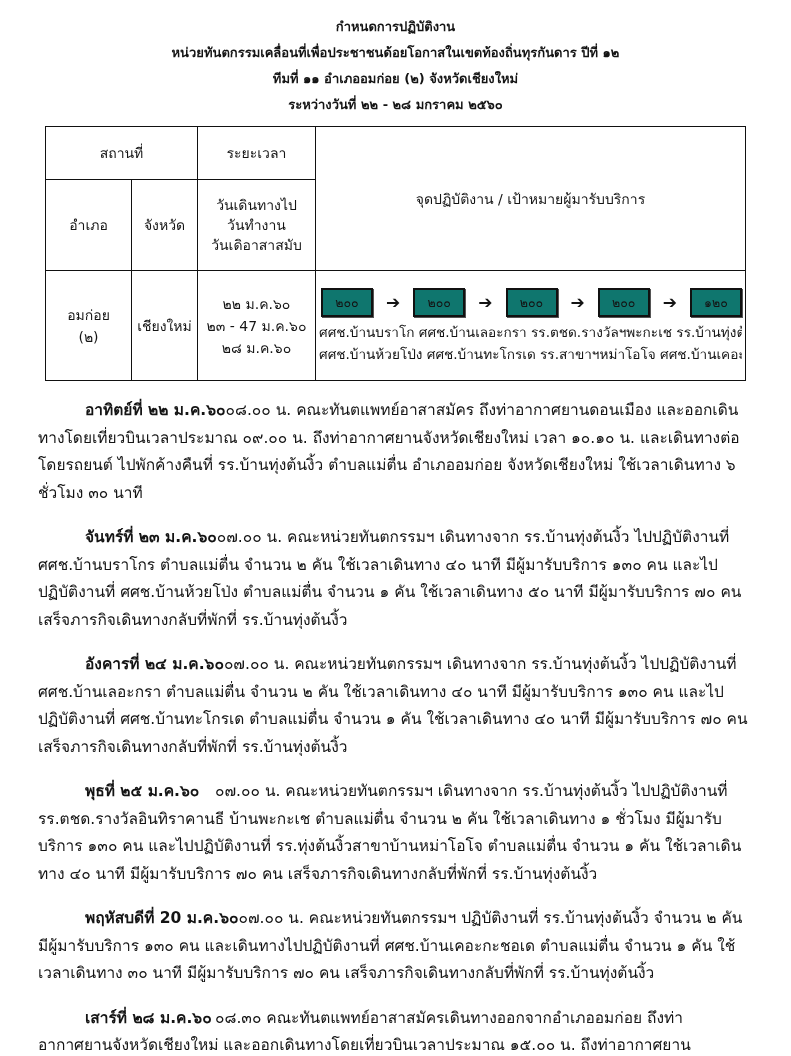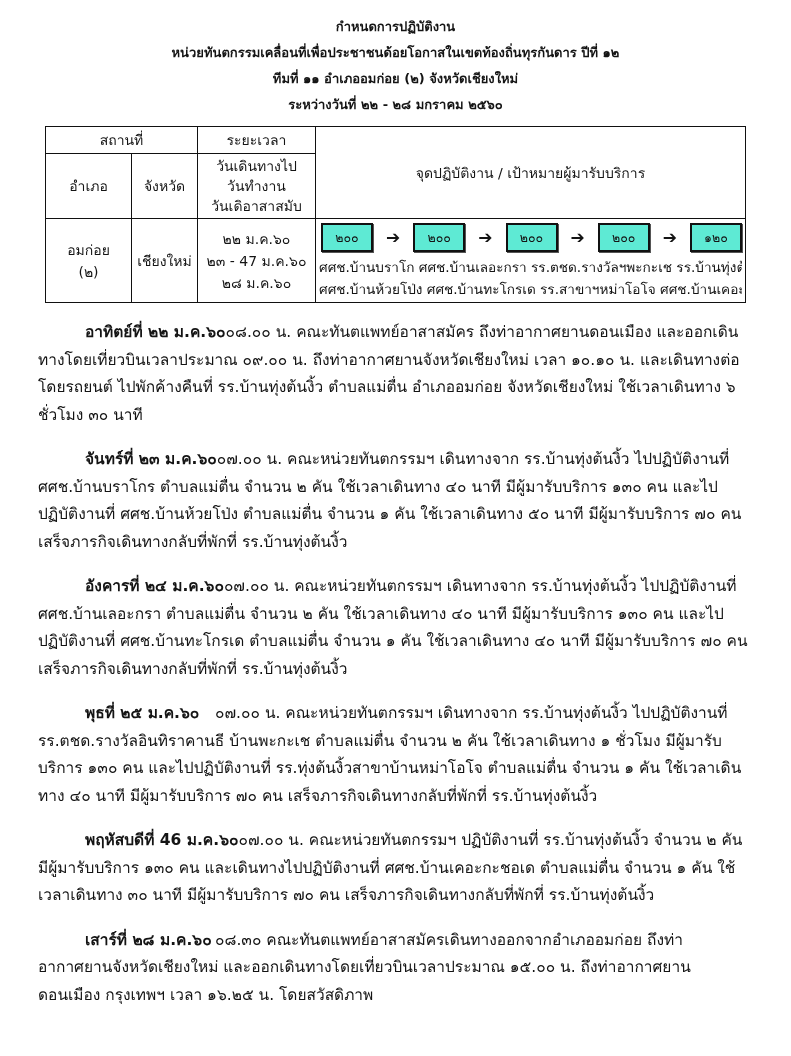--- a/index.html
+++ b/index.html
@@ -19,41 +19,41 @@
   
   table.sched{
     border-collapse:collapse;
     margin:8px 0 0 7px;
     width:700px;
     table-layout:fixed;
     font-size:14px;
   }
   table.sched td,table.sched th{
     border:1.6px solid #111;
-    padding:2px 3px;
+    padding:15px 3px;
     font-weight:normal;
     vertical-align:middle;
     text-align:center;
   }
   .col-district{width:86px;}
   .col-province{width:66px;}
   .col-duration{width:118px;}
   .col-operation{width:430px;}
   .hdr-sub{line-height:20px;}
   .cell-top{vertical-align:top;padding-top:6px;line-height:22px;}
   .op-cell{vertical-align:top;text-align:left;padding:6px 6px 6px 8px;}
 
   
   .flow-row{display:flex;align-items:center;justify-content:flex-start;gap:0;margin:2px 0 4px 2px;}
   .flow-box{
     display:inline-flex;align-items:center;justify-content:center;
     border:2px solid #111;
     width:52px;height:25px;
     font-size:12.5px;
-    background:#5eead4;
+    background:#0f766e;
     box-shadow:1px 1px 0 #555;
   }
   .flow-arrow{font-size:17px;font-weight:bold;margin:0 13px;line-height:1;}
   .loc-line{font-size:13.6px;line-height:22px;white-space:nowrap;overflow:hidden;}
 
   
   .entries{margin-top:16px;font-size:15.5px;line-height:27.5px;}
   .entry{margin:0 0 17px 0;}
   .entry p{margin:0;text-align:left;}
   .day-label{
@@ -140,21 +140,21 @@
 
     <div class="entry">
       <p><span class="day-label">อังคารที่ ๒๔ ม.ค.๖๐</span><span>๐๗.๐๐ น. คณะหน่วยทันตกรรมฯ เดินทางจาก รร.บ้านทุ่งต้นงิ้ว ไปปฏิบัติงานที่ ศศช.บ้านเลอะกรา ตำบลแม่ตื่น จำนวน ๒ คัน ใช้เวลาเดินทาง ๔๐ นาที มีผู้มารับบริการ ๑๓๐ คน และไปปฏิบัติงานที่ ศศช.บ้านทะโกรเด ตำบลแม่ตื่น จำนวน ๑ คัน ใช้เวลาเดินทาง ๔๐ นาที มีผู้มารับบริการ ๗๐ คน เสร็จภารกิจเดินทางกลับที่พักที่ รร.บ้านทุ่งต้นงิ้ว</span></p>
     </div>
 
     <div class="entry">
       <p><span class="day-label">พุธที่ ๒๕ ม.ค.๖๐</span><span>๐๗.๐๐ น. คณะหน่วยทันตกรรมฯ เดินทางจาก รร.บ้านทุ่งต้นงิ้ว ไปปฏิบัติงานที่ รร.ตชด.รางวัลอินทิราคานธี บ้านพะกะเช ตำบลแม่ตื่น จำนวน ๒ คัน ใช้เวลาเดินทาง ๑ ชั่วโมง มีผู้มารับบริการ ๑๓๐ คน และไปปฏิบัติงานที่ รร.ทุ่งต้นงิ้วสาขาบ้านหม่าโอโจ ตำบลแม่ตื่น จำนวน ๑ คัน ใช้เวลาเดินทาง ๔๐ นาที มีผู้มารับบริการ ๗๐ คน เสร็จภารกิจเดินทางกลับที่พักที่ รร.บ้านทุ่งต้นงิ้ว</span></p>
     </div>
 
     <div class="entry">
-      <p><span class="day-label">พฤหัสบดีที่ 46 ม.ค.๖๐</span><span>๐๗.๐๐ น. คณะหน่วยทันตกรรมฯ ปฏิบัติงานที่ รร.บ้านทุ่งต้นงิ้ว จำนวน ๒ คัน มีผู้มารับบริการ ๑๓๐ คน และเดินทางไปปฏิบัติงานที่ ศศช.บ้านเคอะกะชอเด ตำบลแม่ตื่น จำนวน ๑ คัน ใช้เวลาเดินทาง ๓๐ นาที มีผู้มารับบริการ ๗๐ คน เสร็จภารกิจเดินทางกลับที่พักที่ รร.บ้านทุ่งต้นงิ้ว</span></p>
+      <p><span class="day-label">พฤหัสบดีที่ 20 ม.ค.๖๐</span><span>๐๗.๐๐ น. คณะหน่วยทันตกรรมฯ ปฏิบัติงานที่ รร.บ้านทุ่งต้นงิ้ว จำนวน ๒ คัน มีผู้มารับบริการ ๑๓๐ คน และเดินทางไปปฏิบัติงานที่ ศศช.บ้านเคอะกะชอเด ตำบลแม่ตื่น จำนวน ๑ คัน ใช้เวลาเดินทาง ๓๐ นาที มีผู้มารับบริการ ๗๐ คน เสร็จภารกิจเดินทางกลับที่พักที่ รร.บ้านทุ่งต้นงิ้ว</span></p>
     </div>
 
 
     <div class="entry">
       <p><span class="day-label">เสาร์ที่ ๒๘ ม.ค.๖๐</span><span>๐๘.๓๐ คณะทันตแพทย์อาสาสมัครเดินทางออกจากอำเภออมก่อย ถึงท่าอากาศยานจังหวัดเชียงใหม่ และออกเดินทางโดยเที่ยวบินเวลาประมาณ ๑๕.๐๐ น. ถึงท่าอากาศยานดอนเมือง กรุงเทพฯ เวลา ๑๖.๒๕ น. โดยสวัสดิภาพ</span></p>
     </div>
 
   </div>
 </div>
 

